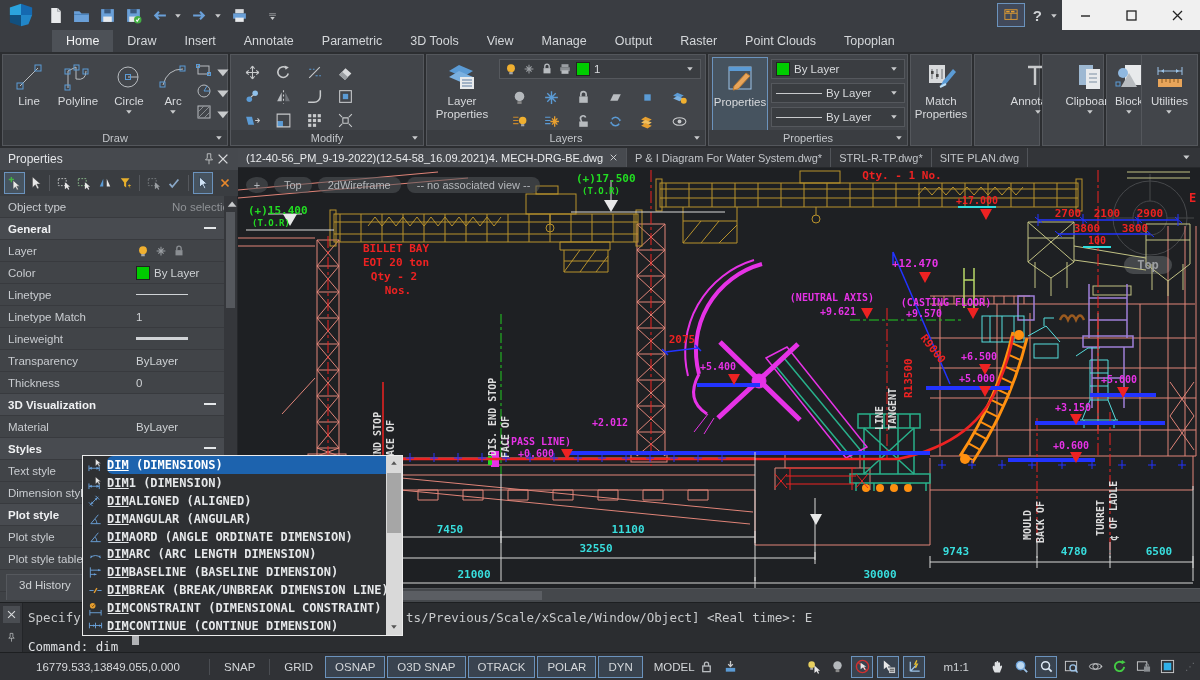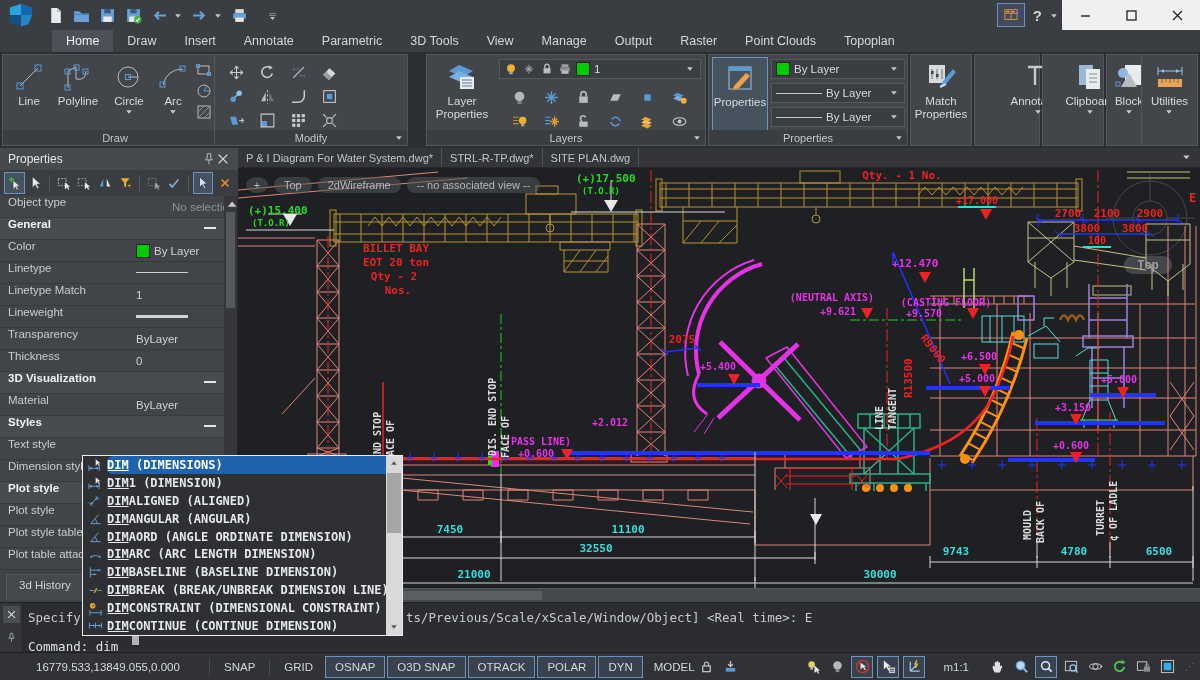--- a/index.html
+++ b/index.html
@@ -48,21 +48,21 @@
   
   #palette{left:0;top:148px;width:238px;height:454px;background:#3f4246;border-right:1px solid #26282b;box-sizing:border-box;}
   #pal-title{left:0;top:0;width:238px;height:22px;background:#46494e;display:flex;align-items:center;padding:0 8px;box-sizing:border-box;font-size:12px;color:#e4e6e9;}
   #pal-title .sp{flex:1;}
   #pal-tools{left:0;top:22px;width:238px;height:26px;background:#3a3d41;display:flex;align-items:center;gap:2px;padding:0 4px;box-sizing:border-box;}
   .ptool{width:20px;height:20px;display:flex;align-items:center;justify-content:center;}
   .ptool.boxed{border:1px solid #6b93bd;background:#46535f;}
   .ptool svg{width:14px;height:14px;}
   .psep{width:1px;height:16px;background:#55585d;margin:0 2px;}
   #pal-rows{left:0;top:48px;width:226px;}
-  .prow{position:relative;height:21px;border-bottom:1px solid #383a3e;background:#414448;display:flex;font-size:11.5px;}
+  .prow{position:relative;height:21px;border-bottom:1px solid #383a3e;background:#414448;display:flex;align-items:center;font-size:11.5px;}
   .prow .lbl{width:128px;padding-left:8px;color:#c9ccd0;overflow:hidden;white-space:nowrap;}
   .prow .val{flex:1;color:#cfd2d5;display:flex;align-items:center;gap:4px;overflow:hidden;white-space:nowrap;}
   .prow.header{background:#484b50;}
   .prow.header .lbl{font-weight:bold;color:#f0f1f3;width:190px;}
   .prow.header .minus{position:absolute;right:10px;top:9px;width:12px;height:2px;background:#e4e6e9;}
   .prow .muted{color:#8f9296;margin-left:36px;}
   .vline{width:52px;height:0;border-top:1.5px solid #d0d3d6;}
   .vline.thick{border-top-width:3px;}
   #pal-scroll{left:224px;top:48px;width:13px;height:400px;background:#35373b;}
   #pal-scroll .thumb{position:absolute;left:2px;top:16px;width:9px;height:96px;background:#55585d;}
@@ -310,21 +310,21 @@
           </span>
       </div>
       <div class="plabel">
           <span>Draw</span>
           <span class="pcar"><svg viewBox="0 0 16 16" width="100%" height="100%">
               <polygon points="2,4 12,4 7,10" fill="#c8cacc"></polygon>
             </svg></span>
         </div>
     </div>
 
-    <div class="panel" style="left:214px;width:194px;">
+    <div class="panel" style="left:230px;width:194px;">
       <div class="mgrid">
         <span class="mcell">
             <svg viewBox="0 0 16 16" width="100%" height="100%">
               <path d="M8,2 V14 M2,8 H14" stroke="#c8cacc"></path>
               <path d="M8,2 l-2,2.5 M8,2 l2,2.5 M8,14 l-2,-2.5 M8,14 l2,-2.5 M2,8 l2.5,-2 M2,8 l2.5,2 M14,8 l-2.5,-2 M14,8 l-2.5,2" stroke="#c8cacc" fill="none"></path>
             </svg>
           </span>
         <span class="mcell">
             <svg viewBox="0 0 16 16" width="100%" height="100%">
               <path d="M12.5,9 a5,5 0 1 1 -2,-5.5" stroke="#c8cacc" fill="none" stroke-width="1.5"></path>
@@ -735,20 +735,42 @@
           <span class="lbl">Object type</span>
           <span class="val">
             <span class="muted">No selection</span>
           </span>
         </div>
         <div class="prow header">
           <span class="lbl">General</span>
           <span class="minus"></span>
         </div>
         <div class="prow">
+          <span class="lbl">Layer</span>
+          <span class="val">
+            <span class="ic14">
+              <svg viewBox="0 0 16 16" width="100%" height="100%">
+                <circle cx="8" cy="7" r="4.5" fill="#f0b030"></circle>
+                <rect x="6" y="11.5" width="4" height="2.5" fill="#a8a8a8"></rect>
+              </svg>
+            </span>
+            <span class="ic14">
+              <svg viewBox="0 0 16 16" width="100%" height="100%">
+                <path d="M8,3 V13 M3,8 H13 M5,5 L11,11 M11,5 L5,11" stroke="#9a9ea2" stroke-width="1.2"></path>
+              </svg>
+            </span>
+            <span class="ic14">
+              <svg viewBox="0 0 16 16" width="100%" height="100%">
+                <rect x="4" y="7" width="8" height="6" fill="#8a8e92"></rect>
+                <path d="M5.5,7 V5 a2.5,2.5 0 0 1 5,0 V7" stroke="#8a8e92" fill="none" stroke-width="1.5"></path>
+              </svg>
+            </span>
+          </span>
+        </div>
+        <div class="prow">
           <span class="lbl">Color</span>
           <span class="val">
             <span class="swatch"></span>
             <span>By Layer</span>
           </span>
         </div>
         <div class="prow">
           <span class="lbl">Linetype</span>
           <span class="val">
             <span class="vline"></span>
@@ -835,20 +857,26 @@
         </div>
       <div class="thumb"></div>
     </div>
     <div id="pal-tabs" class="abs">
         <div class="paltab">3d History</div>
         <div class="paltab">P</div>
       </div>
   </div>
 
   <div id="doctabs" class="abs">
+      <div class="dtab active">
+        <span>(12-40-56_PM_9-19-2022)(12-54-58_16.09.2021)4. MECH-DRG-BE.dwg</span>
+        <span class="x"><svg viewBox="0 0 16 16" width="100%" height="100%">
+            <path d="M3,3 L13,13 M13,3 L3,13" stroke="#d8dadc" stroke-width="1.6"></path>
+          </svg></span>
+      </div>
       <div class="dtab">
         <span>P &amp; I Diagram For Water System.dwg*</span>
       </div>
       <div class="dtab">
         <span>STRL-R-TP.dwg*</span>
       </div>
       <div class="dtab">
         <span>SITE PLAN.dwg</span>
       </div>
       <span id="dtab-menu">

